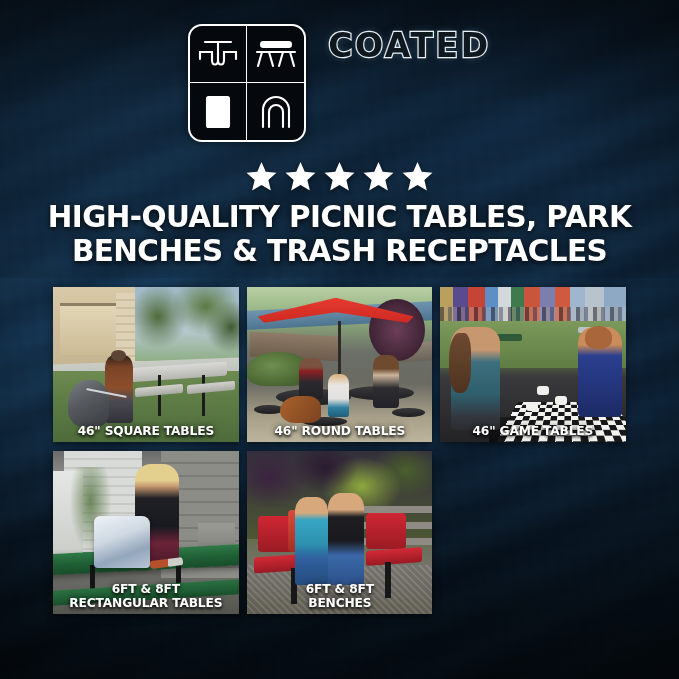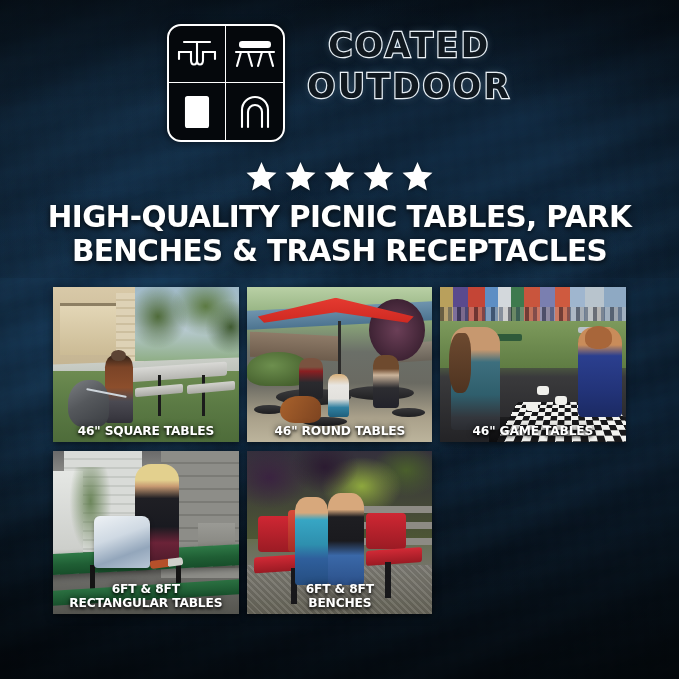--- a/index.html
+++ b/index.html
@@ -108,21 +108,20 @@
   }
   .logo-cell.tl{ border-right:1.6px solid #ffffff; border-bottom:1.6px solid #ffffff; }
   .logo-cell.tr{ border-bottom:1.6px solid #ffffff; }
   .logo-cell.bl{ border-right:1.6px solid #ffffff; }
   .logo-cell svg{ display:block; }
 
   .logo-text{
     display:flex; flex-direction:column;
     gap:1px;
     padding-top:2px;
-    align-items:center;
   }
   .logo-line{
     font-family:"DejaVu Sans", sans-serif;
     font-weight:700;
     font-size:33px;
     letter-spacing:2.6px;
     line-height:1.21;
     color:#10181f;
     -webkit-text-stroke:2.4px #f2f6f9;
     paint-order:stroke fill;
@@ -603,21 +602,20 @@
         <div class="logo-cell br">
           <svg width="40" height="40" viewBox="0 0 40 40" fill="none" stroke="#ffffff" stroke-width="2.1" stroke-linecap="round">
             <path d="M7 35 L7 18 A13 13 0 0 1 33 18 L33 35"></path>
             <path d="M13 35 L13 20 A7 7 0 0 1 27 20 L27 35"></path>
           </svg>
         </div>
       </div>
 
       <div class="logo-text">
         <div class="logo-line">COATED</div>
-        <div class="logo-line">OUTDOOR</div>
       </div>
     </div>
 
     <div class="stars">
       <svg class="star" viewBox="0 0 24 24">
           <polygon fill="#ffffff" points="12,1.4 15.1,8.6 22.9,9.3 17,14.5 18.8,22.2 12,18.1 5.2,22.2 7,14.5 1.1,9.3 8.9,8.6"></polygon>
         </svg>
       <svg class="star" viewBox="0 0 24 24">
           <polygon fill="#ffffff" points="12,1.4 15.1,8.6 22.9,9.3 17,14.5 18.8,22.2 12,18.1 5.2,22.2 7,14.5 1.1,9.3 8.9,8.6"></polygon>
         </svg>

